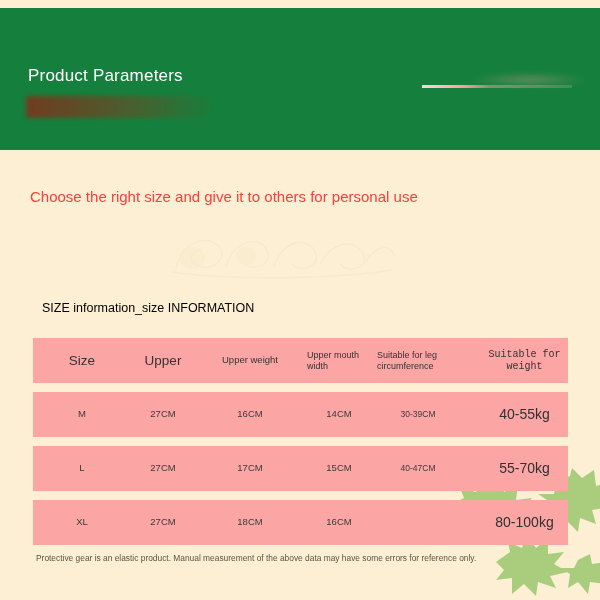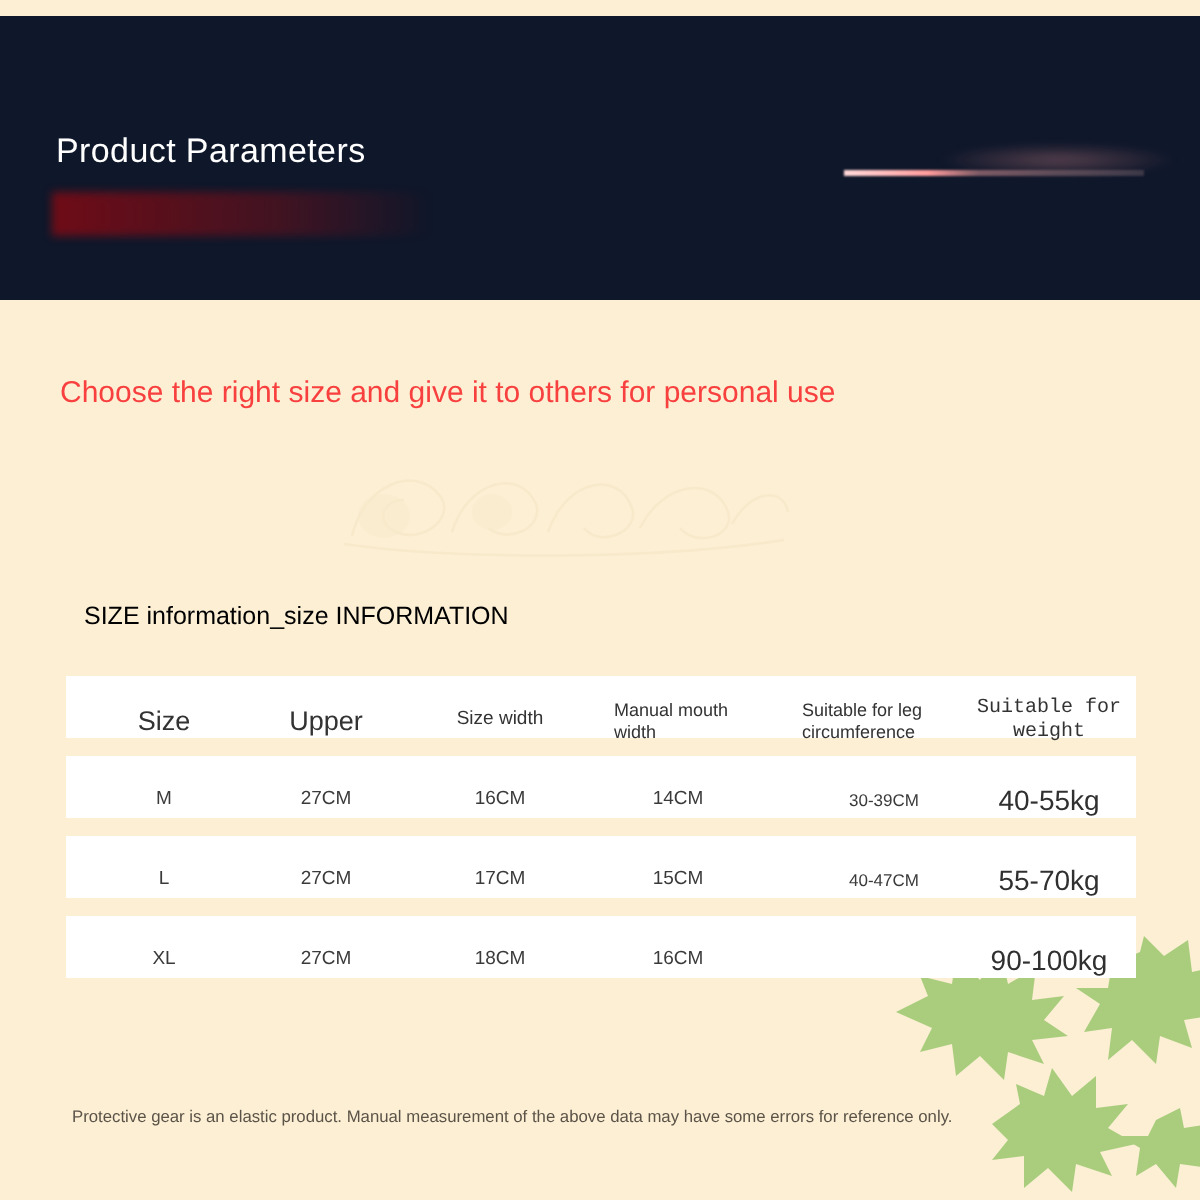--- a/index.html
+++ b/index.html
@@ -21,21 +21,21 @@
     overflow: hidden;
   }
 
   
   .banner {
     position: absolute;
     left: 0;
     top: 8px;
     width: 600px;
     height: 142px;
-    background: #0f172a;
+    background: #15803d;
     overflow: hidden;
   }
   .banner-title {
     position: absolute;
     left: 28px;
     top: 58px;
     color: #ffffff;
     font-size: 17px;
     letter-spacing: .2px;
     white-space: nowrap;
@@ -113,43 +113,43 @@
 
   
   .table {
     position: absolute;
     left: 33px;
     top: 338px;
     width: 535px;
   }
   .row {
     position: relative;
-    background: #ffffff;
-    height: 31px;
+    background: #fca5a5;
+    height: 45px;
     margin-bottom: 9px;
   }
   .cell {
     position: absolute;
     top: 0;
     height: 45px;
     display: flex;
     align-items: center;
     justify-content: center;
     text-align: center;
     box-sizing: border-box;
     padding: 0 2px;
     line-height: 1.15;
     color: #3a3a3a;
   }
   
   .c0 { left: 10px;  width: 78px; }
   .c1 { left: 88px;  width: 84px; }
   .c2 { left: 172px; width: 90px; }
   .c3 { left: 262px; width: 88px; }
-  .c4 { left: 360px; width: 98px; }
+  .c4 { left: 336px; width: 98px; }
   .c5 { left: 448px; width: 87px; }
 
   
   .hrow .cell { color: #333333; }
   .hrow .c0 { font-size: 13.5px; }
   .hrow .c1 { font-size: 13.5px; }
   .hrow .c2 { font-size: 9.5px; }
   .hrow .c3 { font-size: 9px;  justify-content: flex-start; text-align: left; padding-left: 12px; }
   .hrow .c4 { font-size: 9px;  justify-content: flex-start; text-align: left; padding-left: 8px; }
   .hrow .c5 { font-size: 10px; font-family: Liberation Mono, monospace; }
@@ -219,22 +219,22 @@
     </svg>
   </div>
 
   <div class="size-info">SIZE information_size INFORMATION</div>
 
   <div class="table">
 
     <div class="row hrow">
       <div class="cell c0">Size</div>
       <div class="cell c1">Upper</div>
-      <div class="cell c2">Size width</div>
-      <div class="cell c3">Manual mouth width</div>
+      <div class="cell c2">Upper weight</div>
+      <div class="cell c3">Upper mouth width</div>
       <div class="cell c4">Suitable for leg circumference</div>
       <div class="cell c5">Suitable for weight</div>
     </div>
 
     <div class="row brow">
       <div class="cell c0">M</div>
       <div class="cell c1">27CM</div>
       <div class="cell c2">16CM</div>
       <div class="cell c3">14CM</div>
       <div class="cell c4">30-39CM</div>
@@ -248,20 +248,20 @@
       <div class="cell c3">15CM</div>
       <div class="cell c4">40-47CM</div>
       <div class="cell c5">55-70kg</div>
     </div>
 
     <div class="row brow">
       <div class="cell c0">XL</div>
       <div class="cell c1">27CM</div>
       <div class="cell c2">18CM</div>
       <div class="cell c3">16CM</div>
-      <div class="cell c5">90-100kg</div>
+      <div class="cell c5">80-100kg</div>
     </div>
 
   </div>
 
   <div class="disclaimer">Protective gear is an elastic product. Manual measurement of the above data may have some errors for reference only.</div>
 
 </div>
 
 </body></html>

